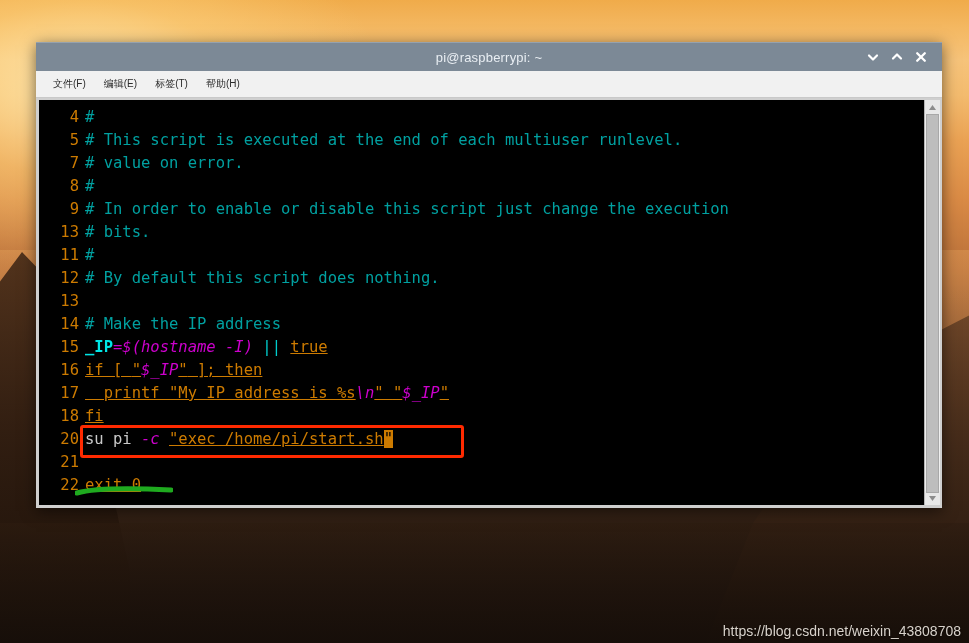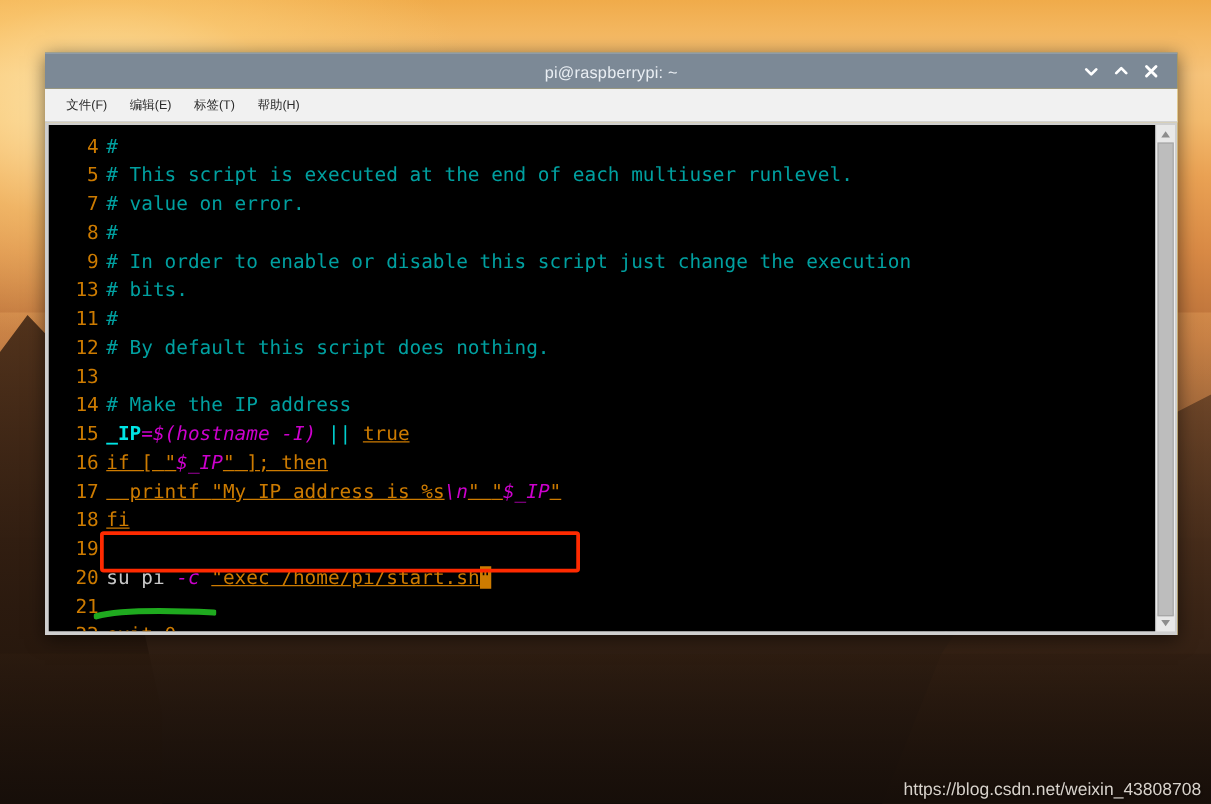--- a/index.html
+++ b/index.html
@@ -340,21 +340,20 @@
         <div class="line"><span class="ln">14</span><span class="c-comment"># Make the IP address</span></div>
 
         <div class="line"><span class="ln">15</span><span class="c-cyanb">_IP</span><span class="c-magenta">=$(hostname -I)</span><span class="c-cyan"> || </span><span class="c-orange">true</span></div>
 
         <div class="line"><span class="ln">16</span><span class="c-orange">if [ </span><span class="c-orange">"</span><span class="c-magenta">$_IP</span><span class="c-orange">"</span><span class="c-orange"> ]; then</span></div>
 
         <div class="line"><span class="ln">17</span><span class="c-orange">  printf </span><span class="c-orange">"My IP address is %s</span><span class="c-magenta">\n</span><span class="c-orange">" </span><span class="c-orange">"</span><span class="c-magenta">$_IP</span><span class="c-orange">"</span></div>
 
         <div class="line"><span class="ln">18</span><span class="c-orange">fi</span></div>
 
-        <div class="line"><span class="ln">19</span><span class="c-orange"></span></div>
 
         <div class="line"><span class="ln">20</span><span class="c-white">su pi </span><span class="c-magenta">-c</span><span class="c-white"> </span><span class="c-orange">"exec /home/pi/start.sh</span><span class="cursor-blk">"</span></div>
 
         <div class="line"><span class="ln">21</span><span class="c-orange"></span></div>
 
         <div class="line"><span class="ln">22</span><span class="c-orange">exit 0</span></div>
 
         <div class="line"><span class="tilde">~</span></div>
         <div class="line"><span class="tilde">~</span></div>
         <div class="line"><span class="tilde">~</span></div>

